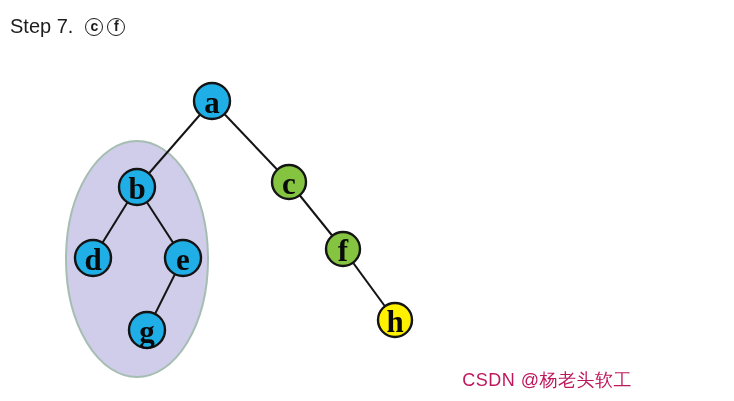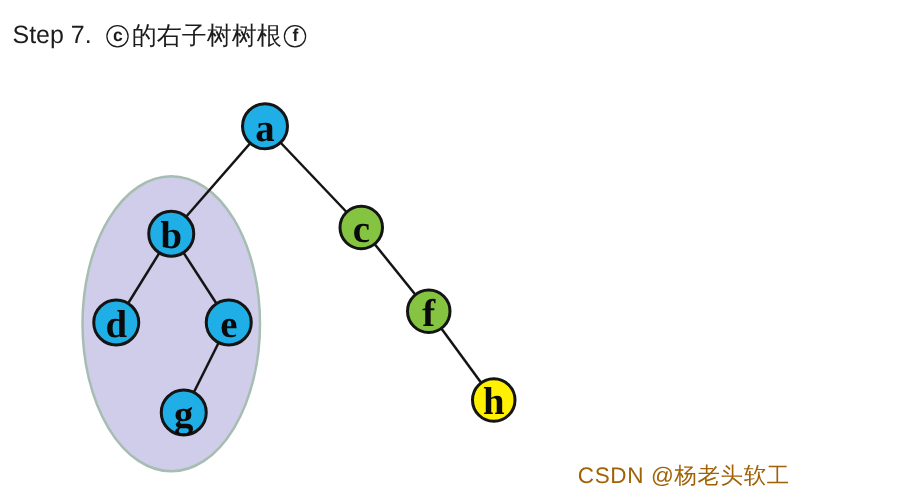--- a/index.html
+++ b/index.html
@@ -47,33 +47,32 @@
   .tree-svg text.node-label {
     font-family: "Liberation Serif", "DejaVu Serif", serif;
     font-weight: bold;
     font-size: 31px;
   }
   .watermark {
     position: absolute;
     right: 6px;
     bottom: 9px;
     font-size: 18px;
-    color: #a16207;
+    color: #be185d;
     letter-spacing: 0.5px;
   }
 </style>
 </head>
 <body>
 
 <div class="page">
 
   <div class="title-row">
     <span class="title-step">Step 7.</span>
     <span class="circled-letter">c</span>
-    <span>的右子树树根</span>
     <span class="circled-letter">f</span>
   </div>
 
   <svg class="tree-svg" viewBox="0 0 734 401">
       <ellipse cx="137" cy="259" rx="71" ry="118" fill="#CFCDE9" stroke="#A6BDB2" stroke-width="2"></ellipse>
       <line x1="212" y1="101" x2="137" y2="187" stroke="#141414" stroke-width="2"></line>
       <line x1="212" y1="101" x2="289" y2="182" stroke="#141414" stroke-width="2"></line>
       <line x1="137" y1="187" x2="93" y2="258" stroke="#141414" stroke-width="2"></line>
       <line x1="137" y1="187" x2="183" y2="258" stroke="#141414" stroke-width="2"></line>
       <line x1="289" y1="182" x2="343" y2="249" stroke="#141414" stroke-width="2"></line>

